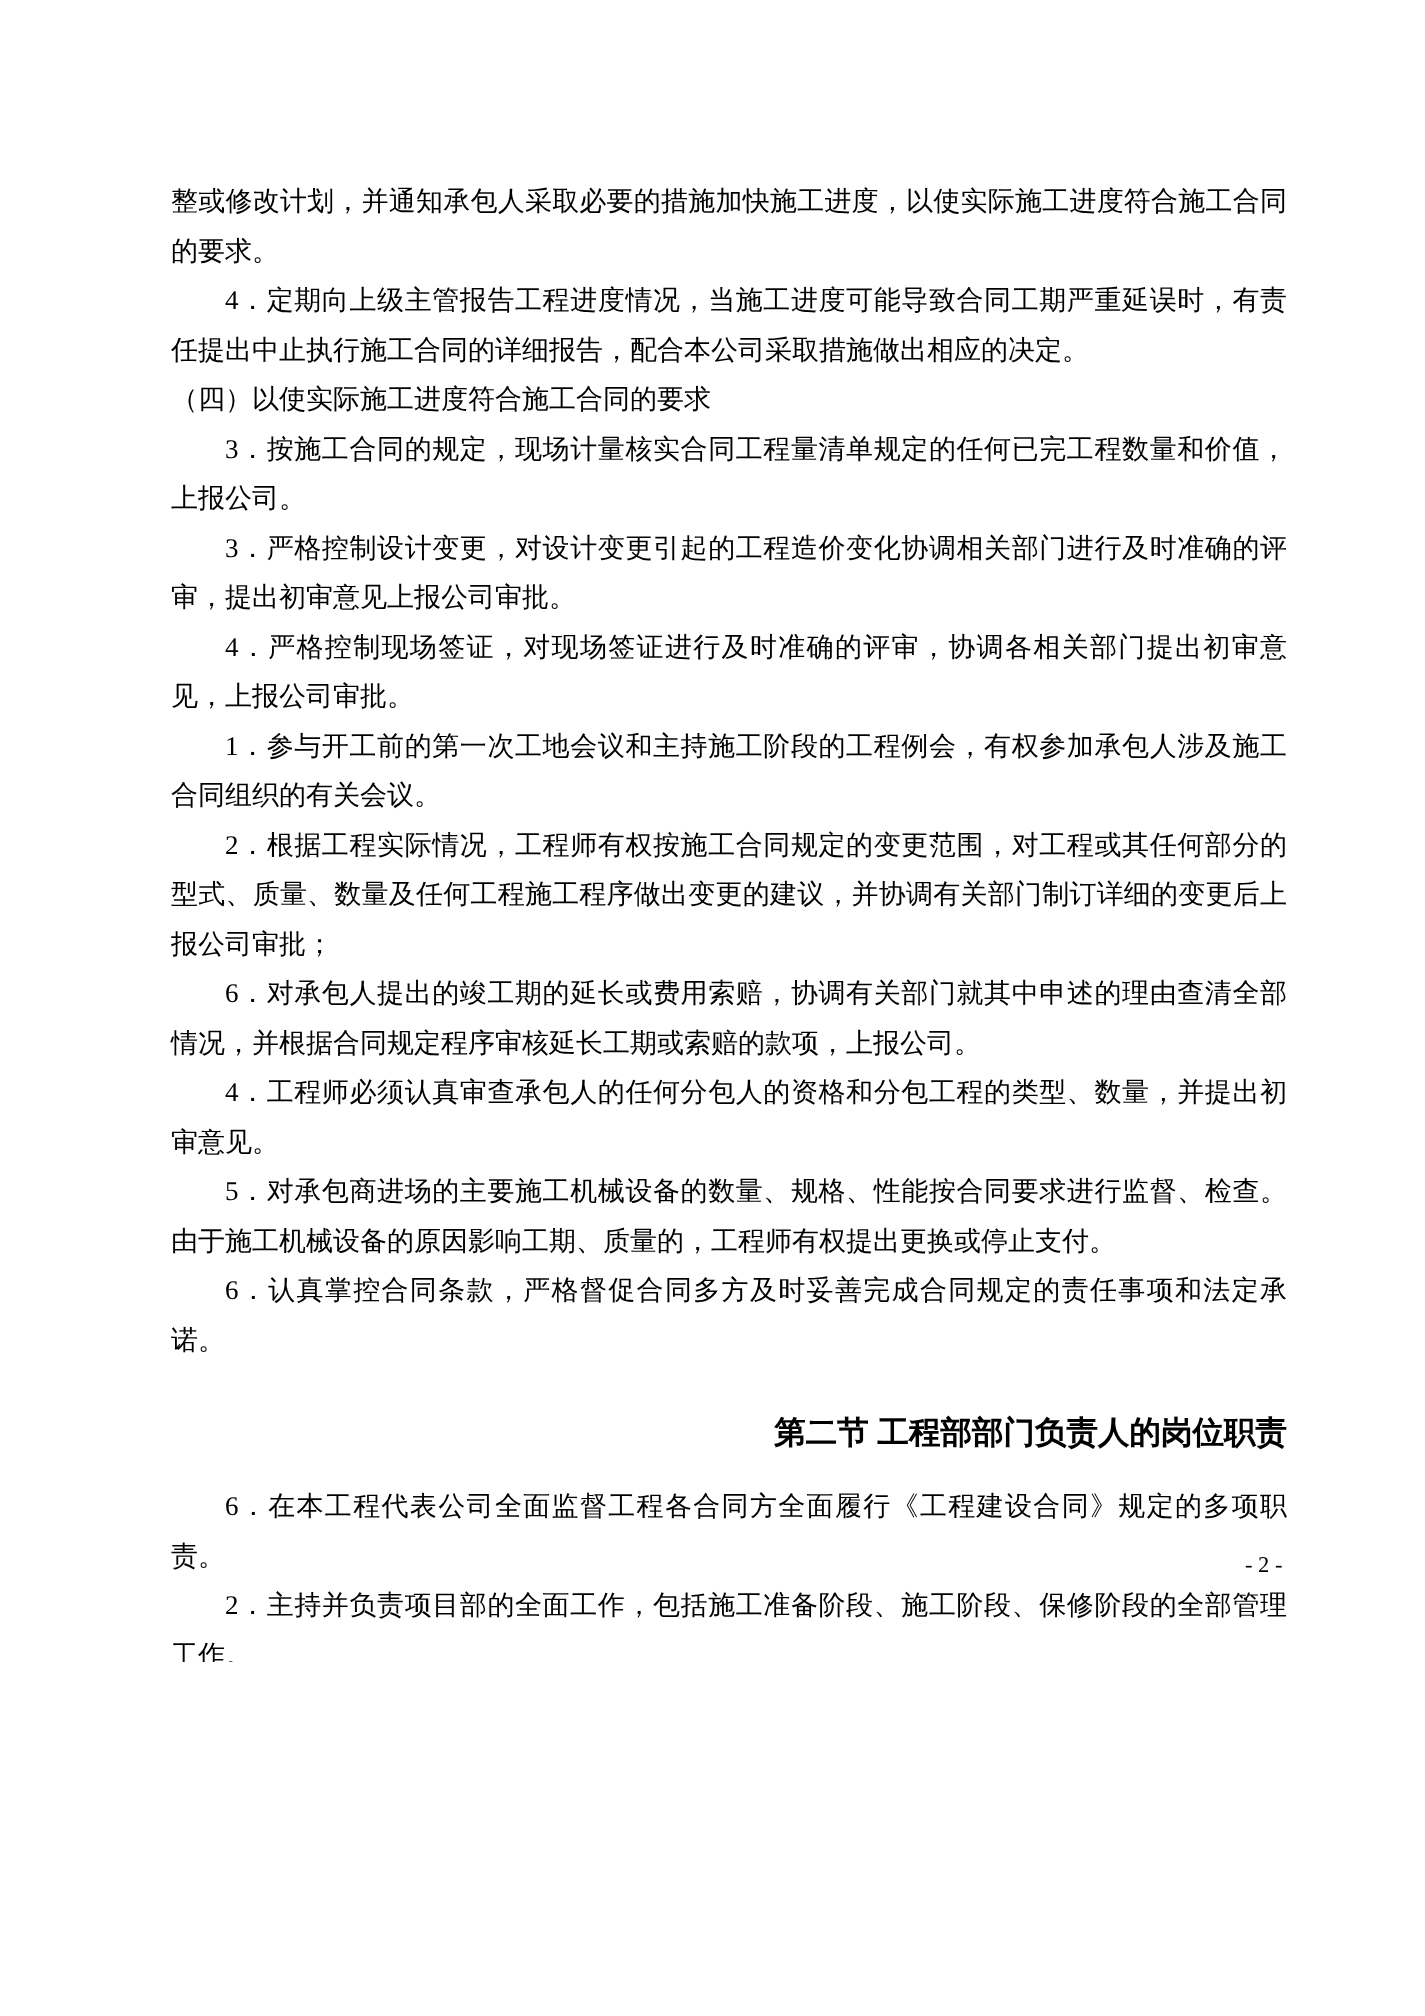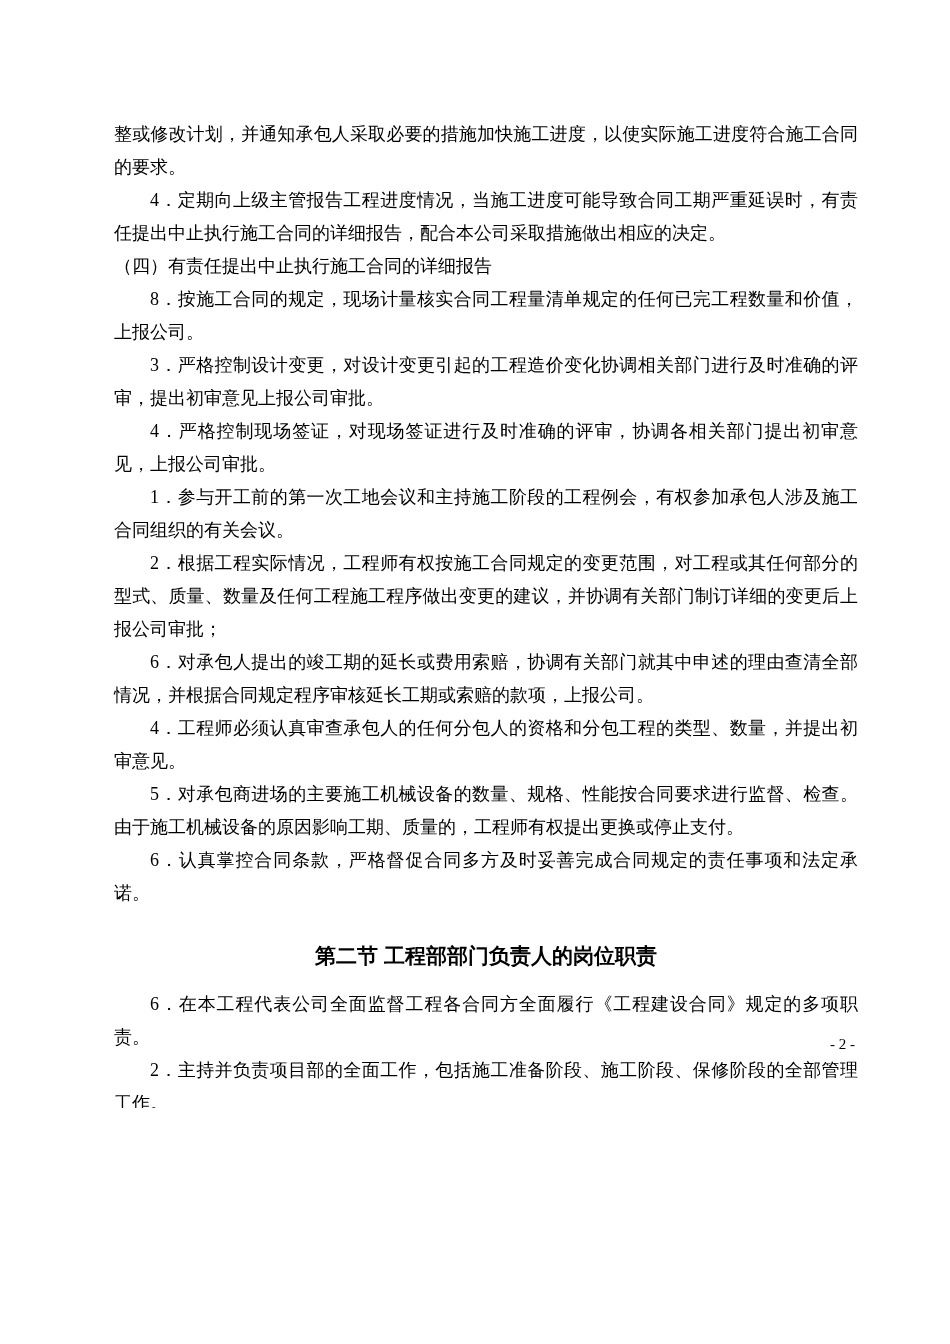--- a/index.html
+++ b/index.html
@@ -30,41 +30,41 @@
   }
   .doc p.indent {
     text-indent: 2em;
   }
   .section-heading {
     margin: 26px 0 12px 0;
     font-family: "Liberation Sans", "DejaVu Sans", sans-serif;
     font-weight: bold;
     font-size: 21px;
     line-height: 40px;
-    text-align: center;
+    text-align: right;
     color: #000000;
   }
   .page-number {
     position: absolute;
     right: 95px;
     bottom: 56px;
     font-size: 15px;
     line-height: 1;
     color: #000000;
   }
 </style>
 </head>
 <body>
 
 <div class="page">
   <div class="doc">
     <p class="para">整或修改计划，并通知承包人采取必要的措施加快施工进度，以使实际施工进度符合施工合同的要求。</p>
     <p class="para indent">4．定期向上级主管报告工程进度情况，当施工进度可能导致合同工期严重延误时，有责任提出中止执行施工合同的详细报告，配合本公司采取措施做出相应的决定。</p>
-    <p class="para">（四）有责任提出中止执行施工合同的详细报告</p>
-    <p class="para indent">8．按施工合同的规定，现场计量核实合同工程量清单规定的任何已完工程数量和价值，上报公司。</p>
+    <p class="para">（四）以使实际施工进度符合施工合同的要求</p>
+    <p class="para indent">3．按施工合同的规定，现场计量核实合同工程量清单规定的任何已完工程数量和价值，上报公司。</p>
     <p class="para indent">3．严格控制设计变更，对设计变更引起的工程造价变化协调相关部门进行及时准确的评审，提出初审意见上报公司审批。</p>
     <p class="para indent">4．严格控制现场签证，对现场签证进行及时准确的评审，协调各相关部门提出初审意见，上报公司审批。</p>
     <p class="para indent">1．参与开工前的第一次工地会议和主持施工阶段的工程例会，有权参加承包人涉及施工合同组织的有关会议。</p>
     <p class="para indent">2．根据工程实际情况，工程师有权按施工合同规定的变更范围，对工程或其任何部分的型式、质量、数量及任何工程施工程序做出变更的建议，并协调有关部门制订详细的变更后上报公司审批；</p>
     <p class="para indent">6．对承包人提出的竣工期的延长或费用索赔，协调有关部门就其中申述的理由查清全部情况，并根据合同规定程序审核延长工期或索赔的款项，上报公司。</p>
     <p class="para indent">4．工程师必须认真审查承包人的任何分包人的资格和分包工程的类型、数量，并提出初审意见。</p>
     <p class="para indent">5．对承包商进场的主要施工机械设备的数量、规格、性能按合同要求进行监督、检查。由于施工机械设备的原因影响工期、质量的，工程师有权提出更换或停止支付。</p>
     <p class="para indent">6．认真掌控合同条款，严格督促合同多方及时妥善完成合同规定的责任事项和法定承诺。</p>
 
     <h2 class="section-heading">第二节 工程部部门负责人的岗位职责</h2>

